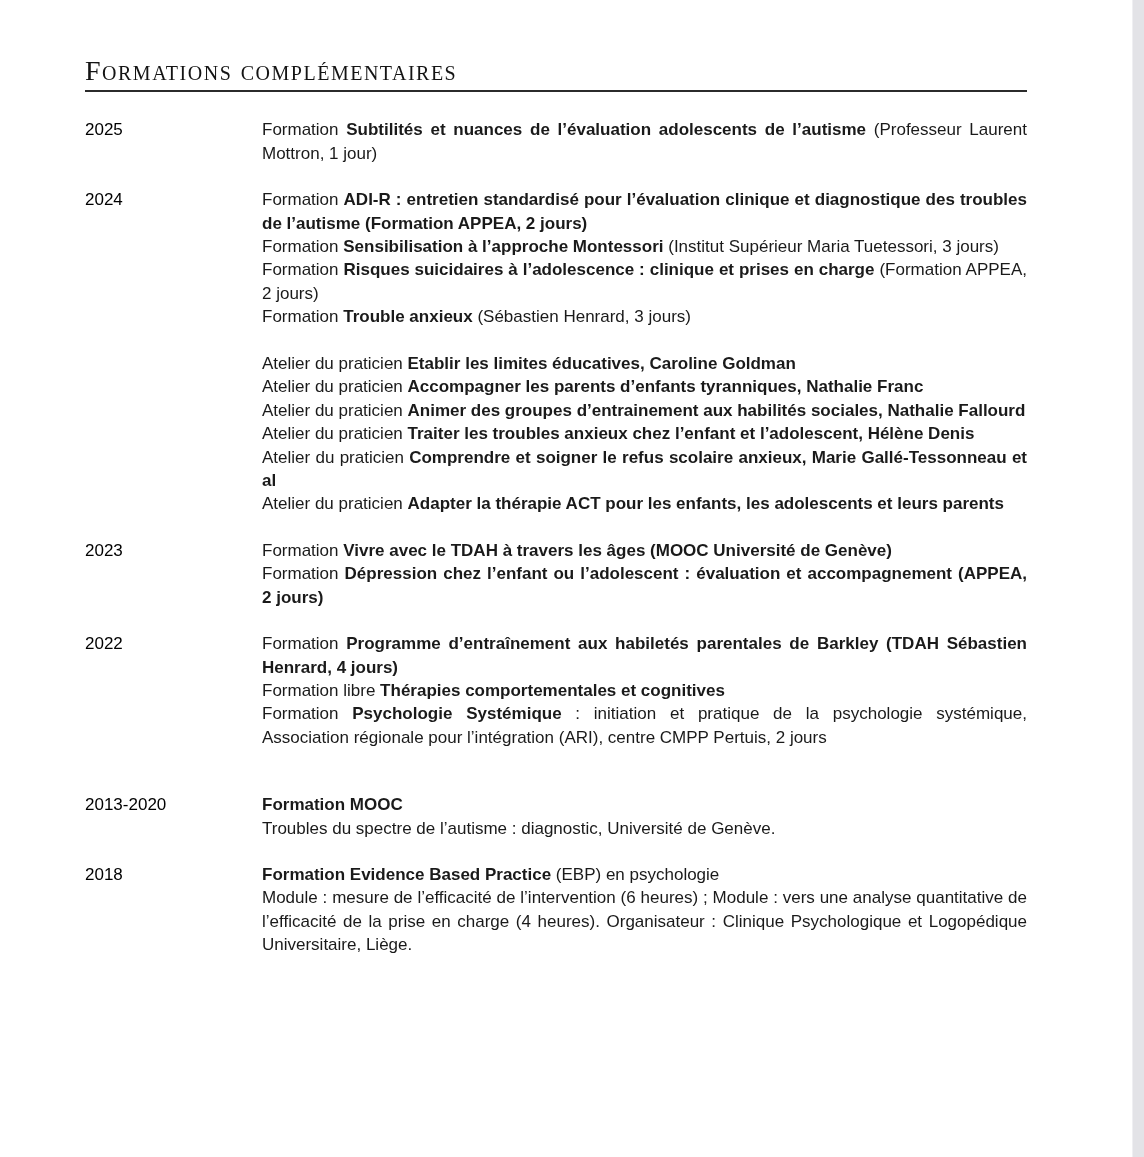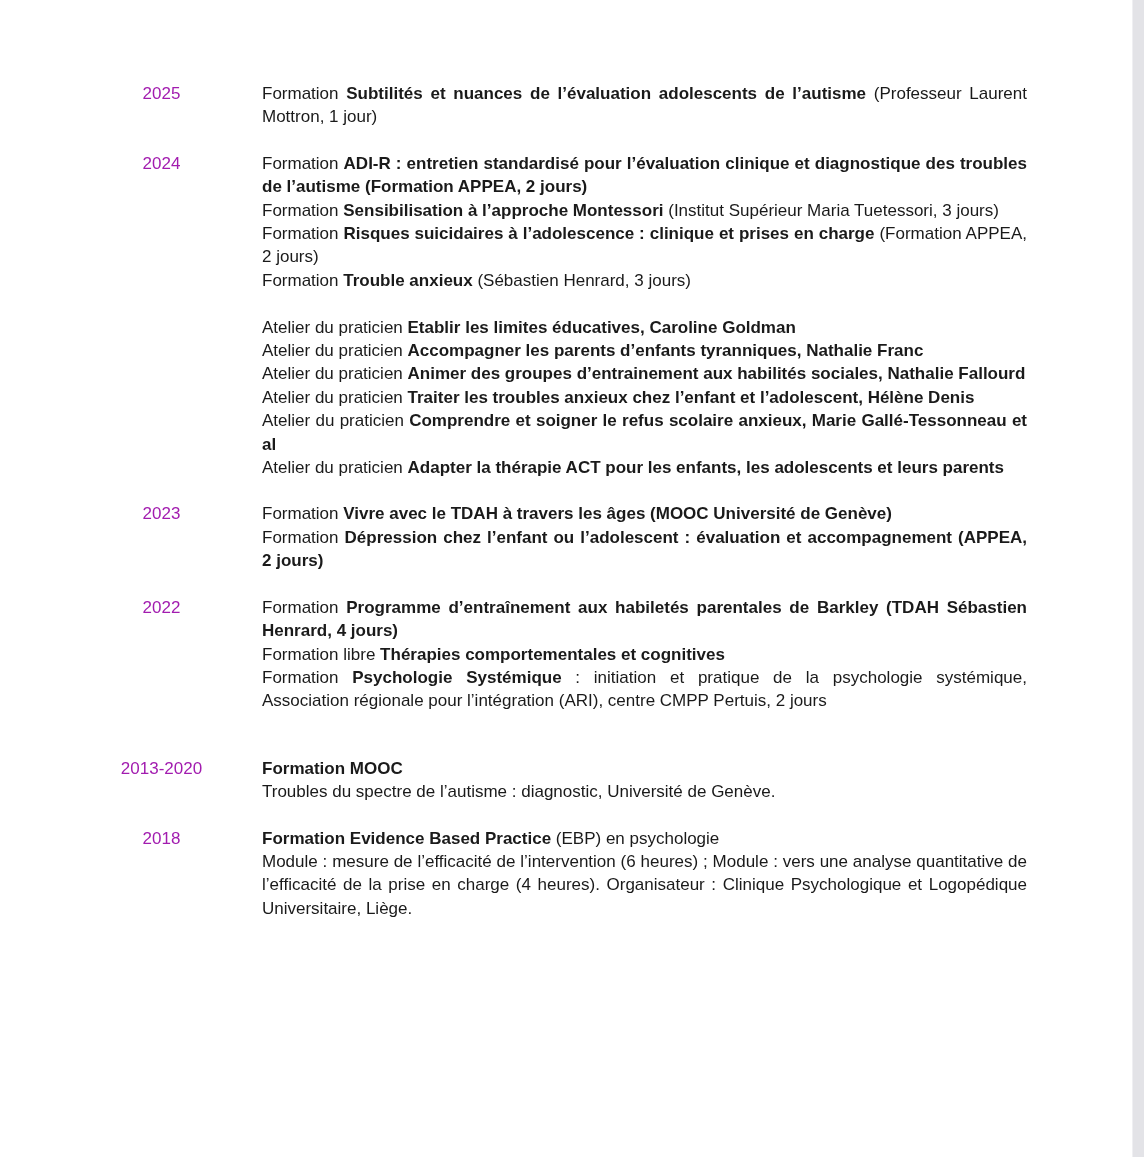--- a/index.html
+++ b/index.html
@@ -53,24 +53,24 @@
     margin-top: 0;
   }
   .entry.large {
     margin-top: 44px;
   }
   .year {
     flex: none;
     width: 177px;
     box-sizing: border-box;
     padding-right: 24px;
-    text-align: center;
+    text-align: left;
     font-size: 17px;
     line-height: 23.4px;
-    color: #a21caf;
+    color: #000000;
   }
   .items {
     flex: 1;
     min-width: 0;
   }
   p.item {
     margin: 0;
     font-size: 17px;
     line-height: 23.4px;
     text-align: justify;
@@ -84,20 +84,21 @@
   .b {
     font-weight: bold;
   }
 </style>
 </head>
 <body>
 
 <div class="right-strip"></div>
 
 <div class="doc">
+  <h1 class="section-title">Formations complémentaires</h1>
   <div class="entries">
   <div class="entry">
     <div class="year">2025</div>
     <div class="items">
           <p class="item"><span>Formation </span><span class="b">Subtilités et nuances de l’évaluation adolescents de l’autisme</span><span> (Professeur Laurent Mottron, 1 jour)</span></p>
         </div>
   </div>
 
   <div class="entry">
     <div class="year">2024</div>

